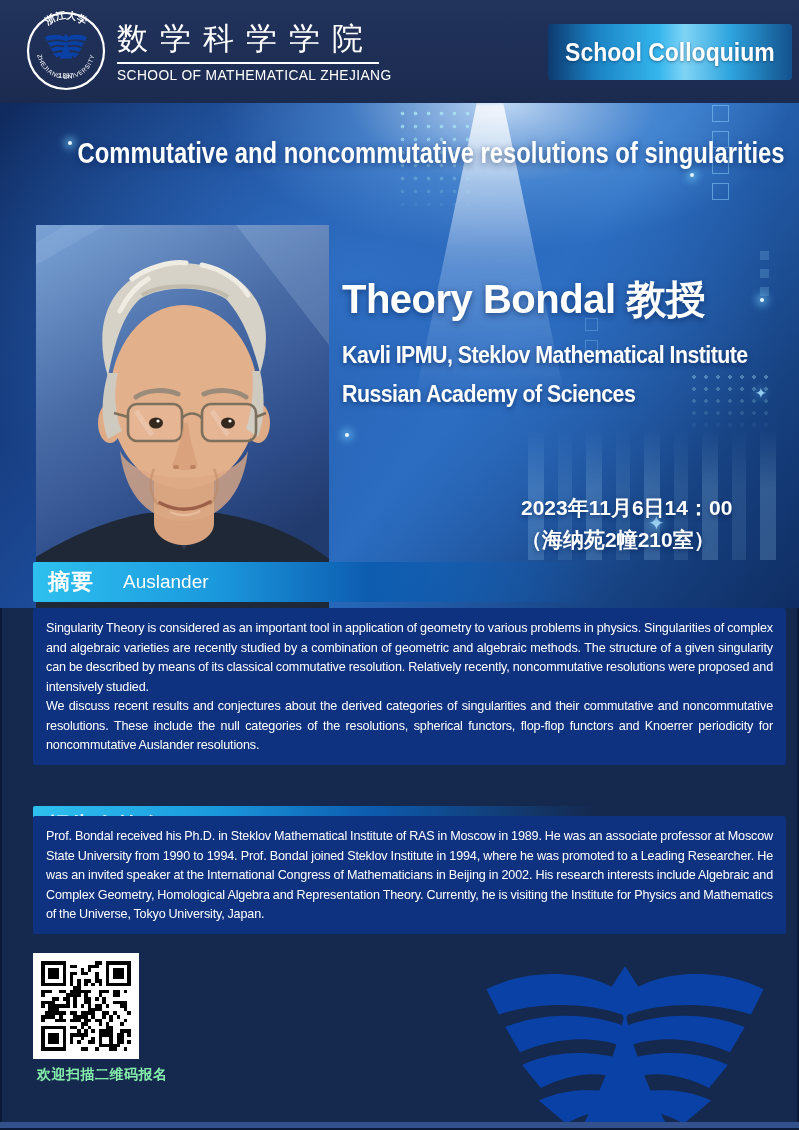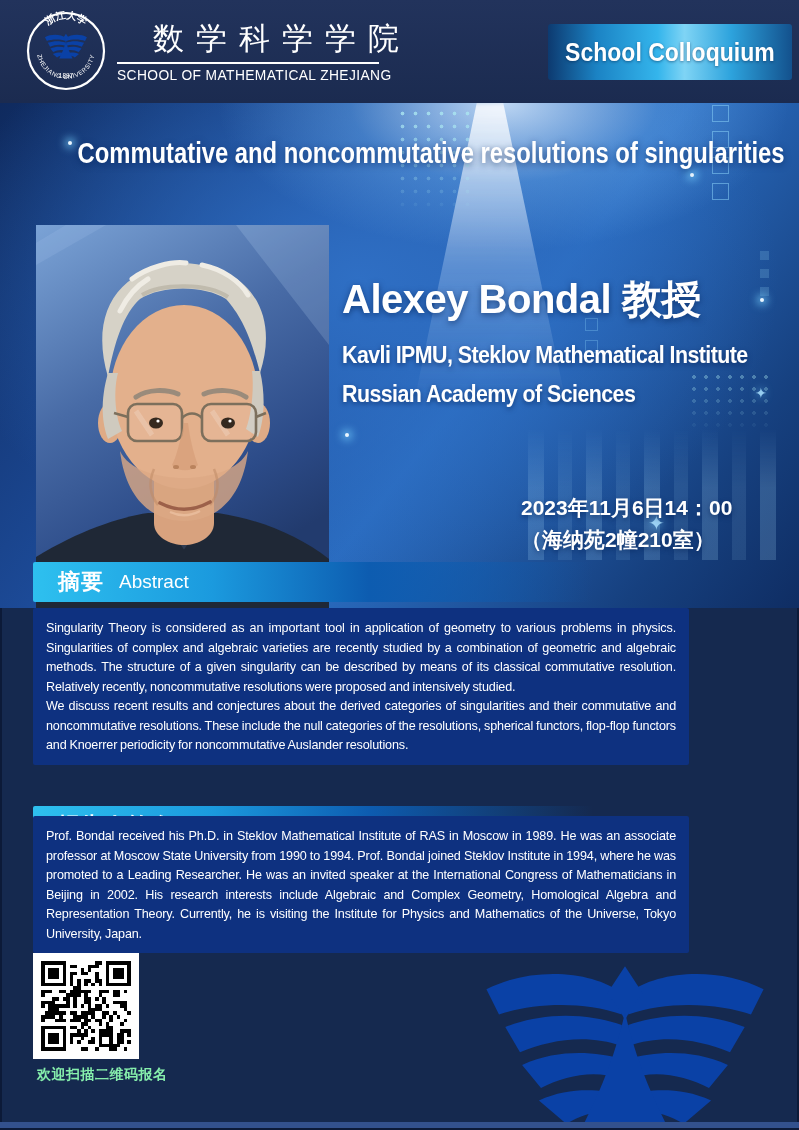--- a/index.html
+++ b/index.html
@@ -3,21 +3,21 @@
 <meta charset="utf-8">
 <style>
   html,body{margin:0;padding:0;background:#333;font-family:"Liberation Sans","DejaVu Sans",sans-serif;}
   .poster{position:relative;width:799px;height:1130px;margin:0 auto;background:#15294f;overflow:hidden;
           box-shadow:inset 0 0 0 2px #0c1a38;}
   
   .header{position:absolute;left:0;top:0;width:799px;height:103px;
           background:linear-gradient(#22335c,#1b2b50);}
   .logo{position:absolute;left:26px;top:11px;width:80px;height:80px;}
   .school-block{position:absolute;left:117px;top:18px;color:#fff;}
-  .school-zh{font-size:31px;font-weight:500;letter-spacing:12px;white-space:nowrap;line-height:42px;margin-left:36px;}
+  .school-zh{font-size:31px;font-weight:500;letter-spacing:12px;white-space:nowrap;line-height:42px;}
   .school-divider{width:262px;height:2px;background:#fff;margin:2px 0 4px 0;}
   .school-en{font-size:13.8px;letter-spacing:.4px;white-space:nowrap;}
   .badge{position:absolute;left:548px;top:24px;width:244px;height:56px;border-radius:3px;
          display:flex;align-items:center;justify-content:center;color:#fff;font-weight:bold;font-size:25px;
          background:linear-gradient(90deg,#0d3a70 0%,#1b83c4 20%,#34b5ec 45%,#7fd4f5 56%,#2da3dd 75%,#13518d 100%);
          text-shadow:0 1px 3px rgba(0,30,70,.5);}
   .badge-inner{display:inline-block;transform:scaleX(.92);white-space:nowrap;}
   
   .hero{position:absolute;left:0;top:103px;width:799px;height:505px;overflow:hidden;
         background:
@@ -54,27 +54,27 @@
   .speaker-name{font-size:40px;font-weight:bold;line-height:50px;letter-spacing:-.5px;margin-bottom:12px;white-space:nowrap;}
   .speaker-aff{font-size:23px;font-weight:bold;line-height:39px;letter-spacing:-.6px;white-space:nowrap;
                transform:scaleX(.93);transform-origin:left center;}
   .event-info{position:absolute;left:521px;top:492px;color:#fff;font-size:21px;font-weight:bold;line-height:32px;
               text-shadow:0 2px 5px rgba(0,30,80,.6);white-space:nowrap;}
   
   .photo{position:absolute;left:36px;top:225px;width:293px;height:383px;}
   .photo svg{display:block;width:100%;height:100%;}
   
   .section-bar{position:absolute;left:33px;width:560px;height:40px;border-radius:2px;display:flex;align-items:center;
-               gap:15px;padding-left:25px;box-sizing:border-box;color:#fff;
+               gap:29px;padding-left:15px;box-sizing:border-box;color:#fff;
                background:linear-gradient(90deg,#2ec0ef 0%,#1b9ade 32%,#0d5cb0 60%,rgba(12,58,112,0) 100%);}
   .section-bar .zh{font-size:22px;font-weight:bold;letter-spacing:1px;}
   .section-bar .en{font-size:19px;}
   .bar-abstract{top:562px;}
   .bar-intro{top:806px;}
-  .panel{position:absolute;left:33px;width:656px;box-sizing:border-box;background:#0e3180;border-radius:2px;
+  .panel{position:absolute;left:33px;width:753px;box-sizing:border-box;background:#0e3180;border-radius:2px;
          padding:11px 13px 9px 13px;color:#fff;}
   .panel p{margin:0;font-size:12.6px;line-height:19.5px;text-align:justify;letter-spacing:-.15px;word-spacing:-.5px;}
   .panel-abstract{top:608px;min-height:148px;}
   .panel-intro{top:816px;min-height:118px;}
   
   .qr-box{position:absolute;left:33px;top:953px;width:106px;height:106px;background:#fff;box-sizing:border-box;padding:8px;}
   .qr-box svg{display:block;width:90px;height:90px;}
   .qr-caption{position:absolute;left:37px;top:1066px;color:#86efac;font-size:14px;font-weight:bold;letter-spacing:.5px;}
   .eagle{position:absolute;left:455px;top:962px;width:340px;height:168px;}
   .bottom-bar{position:absolute;left:0;top:1122px;width:799px;height:6px;background:#33518d;}
@@ -198,33 +198,33 @@
       <ellipse cx="157" cy="242" rx="3" ry="2" fill="#b27b55" opacity="0.8"></ellipse>
 
       <path d="M118,244 C112,258 114,270 122,280" stroke="#c08a66" stroke-width="2.5" fill="none" opacity="0.55"></path>
       <path d="M178,244 C184,258 182,270 174,280" stroke="#c08a66" stroke-width="2.5" fill="none" opacity="0.55"></path>
       <path d="M124,278 Q149,291 174,277" stroke="#9c6049" stroke-width="3.6" fill="none" stroke-linecap="round"></path>
       <path d="M134,287 Q149,294 164,286" stroke="#eec3a4" stroke-width="2.4" fill="none" opacity="0.7"></path>
     </svg>
   </div>
 
   <div class="speaker-block">
-    <div class="speaker-name">Alexey Bondal 教授</div>
+    <div class="speaker-name">Theory Bondal 教授</div>
     <div class="speaker-aff">Kavli IPMU, Steklov Mathematical Institute</div>
     <div class="speaker-aff">Russian Academy of Sciences</div>
   </div>
 
   <div class="event-info">
     <div>2023年11月6日14：00</div>
     <div>（海纳苑2幢210室）</div>
   </div>
 
   <div class="section-bar bar-abstract">
     <span class="zh">摘要</span>
-    <span class="en">Abstract</span>
+    <span class="en">Auslander</span>
   </div>
   <div class="panel panel-abstract">
     <p>Singularity Theory is considered as an important tool in application of geometry to various problems in physics. Singularities of complex and algebraic varieties are recently studied by a combination of geometric and algebraic methods. The structure of a given singularity can be described by means of its classical commutative resolution. Relatively recently, noncommutative resolutions were proposed and intensively studied.</p>
     <p>We discuss recent results and conjectures about the derived categories of singularities and their commutative and noncommutative resolutions. These include the null categories of the resolutions, spherical functors, flop-flop functors and Knoerrer periodicity for noncommutative Auslander resolutions.</p>
   </div>
 
   <div class="section-bar bar-intro">
     <span class="zh">报告人简介</span>
     <span class="en">Introduction</span>
   </div>

